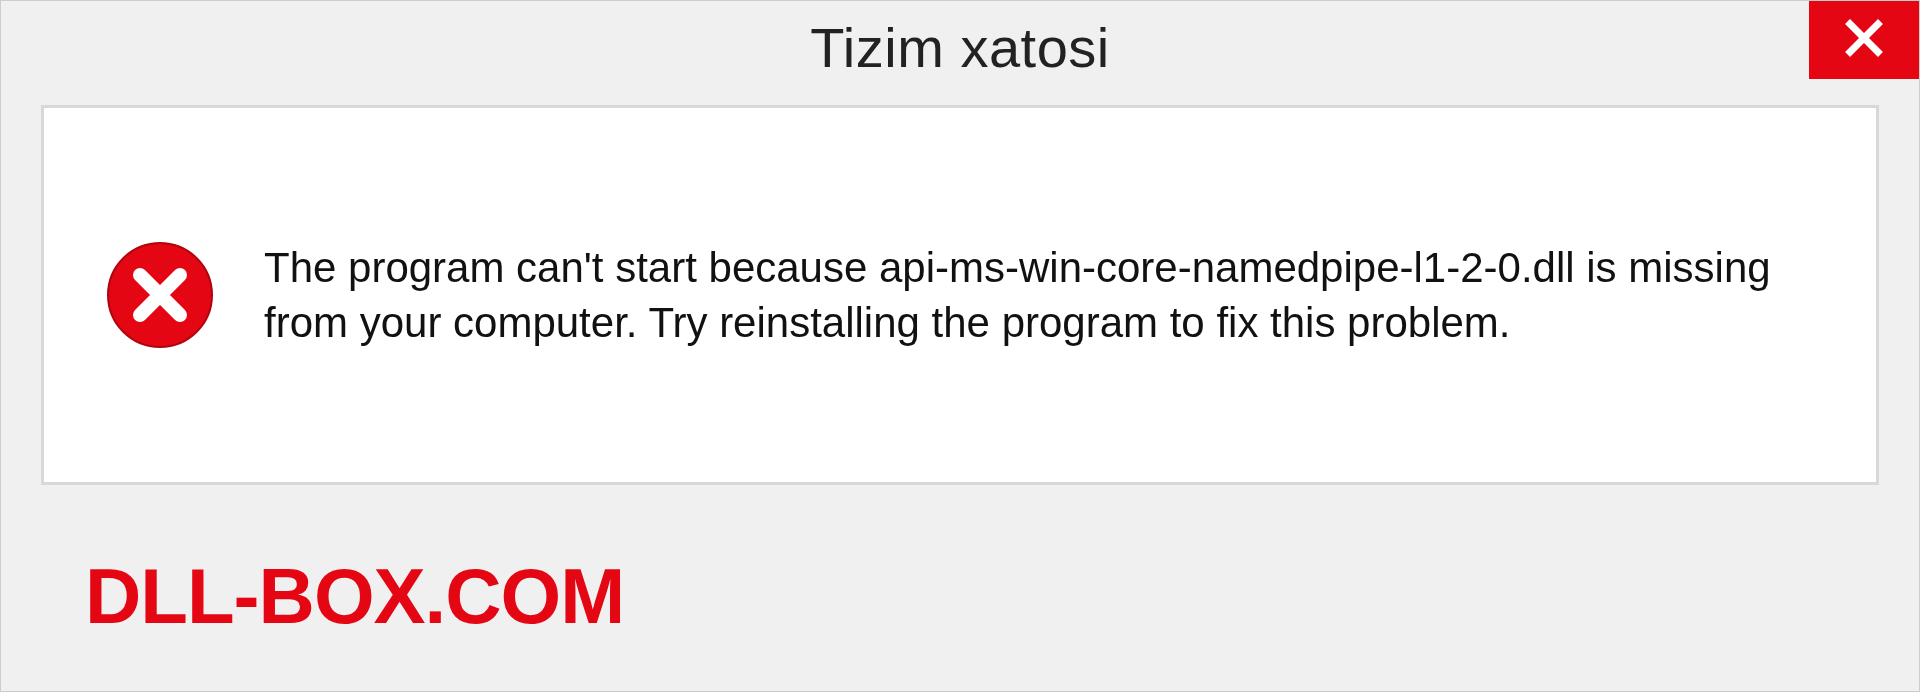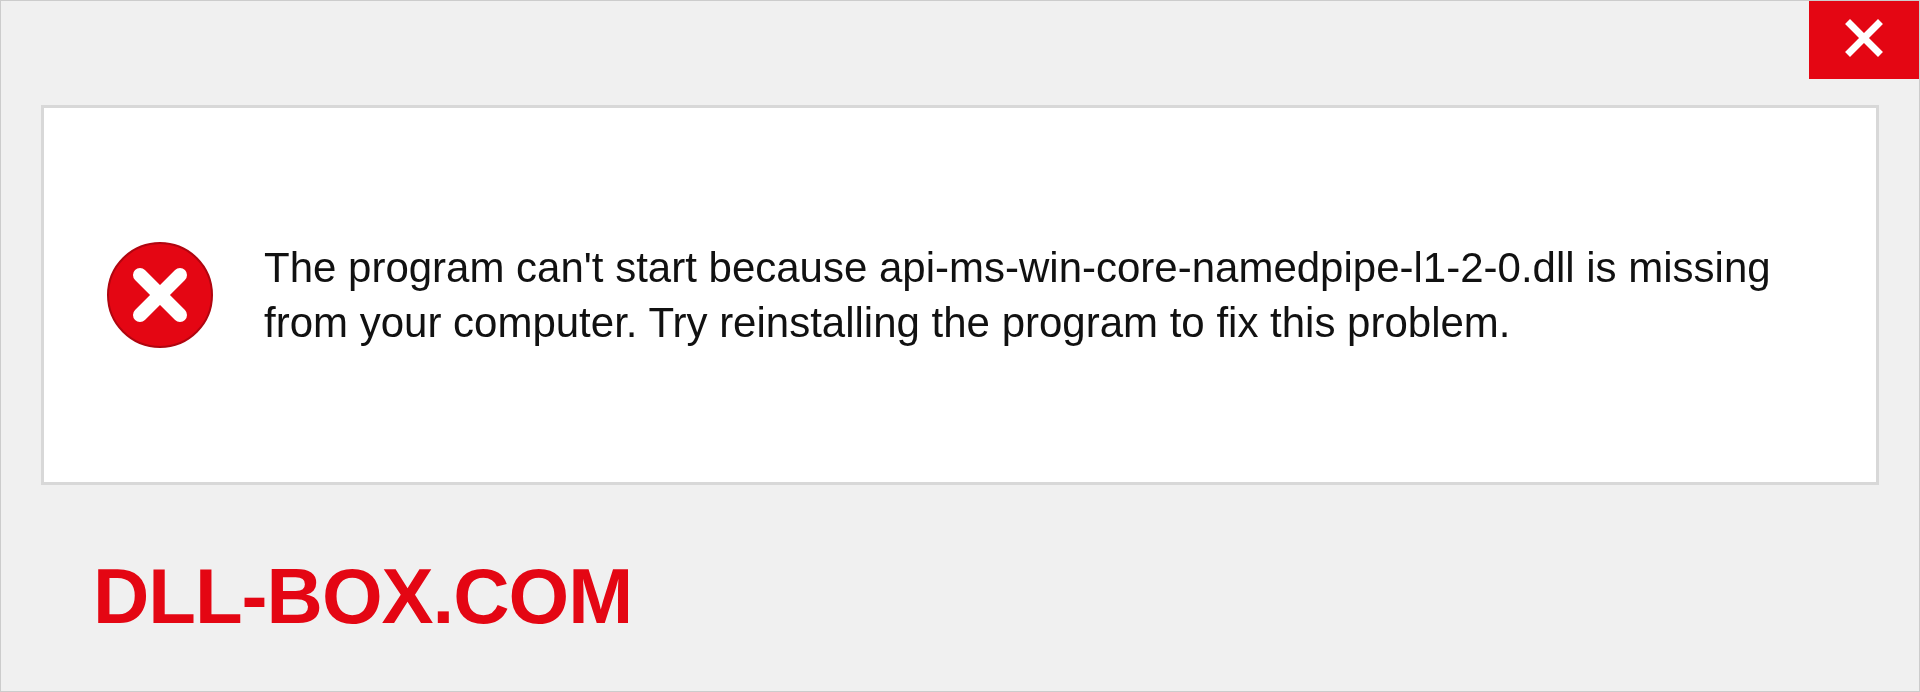--- a/index.html
+++ b/index.html
@@ -53,21 +53,21 @@
   .error-icon svg { width: 112px; height: 112px; display: block; }
   .message {
     font-size: 42px;
     line-height: 1.32;
     color: #111;
     font-weight: 400;
     max-width: 1560px;
   }
   .footer {
     position: absolute;
-    left: 8px; right: 0; bottom: 0;
+    left: 0; right: 0; bottom: 0;
     height: 190px;
     display: flex;
     align-items: center;
     justify-content: space-between;
     padding: 0 70px 0 84px;
   }
   .brand {
     font-size: 78px;
     font-weight: 800;
     color: #e40613;
@@ -85,20 +85,21 @@
     align-items: center;
     justify-content: center;
     cursor: pointer;
     font-family: inherit;
   }
 </style>
 </head>
 <body>
 
 <div class="titlebar">
+  <div class="title">Tizim xatosi</div>
   <div class="close-btn">
     <span>
       <svg viewBox="0 0 44 44">
         <line x1="8" y1="8" x2="36" y2="36" stroke="#fff" stroke-width="7" stroke-linecap="square"></line>
         <line x1="36" y1="8" x2="8" y2="36" stroke="#fff" stroke-width="7" stroke-linecap="square"></line>
       </svg>
     </span>
   </div>
 </div>
 

